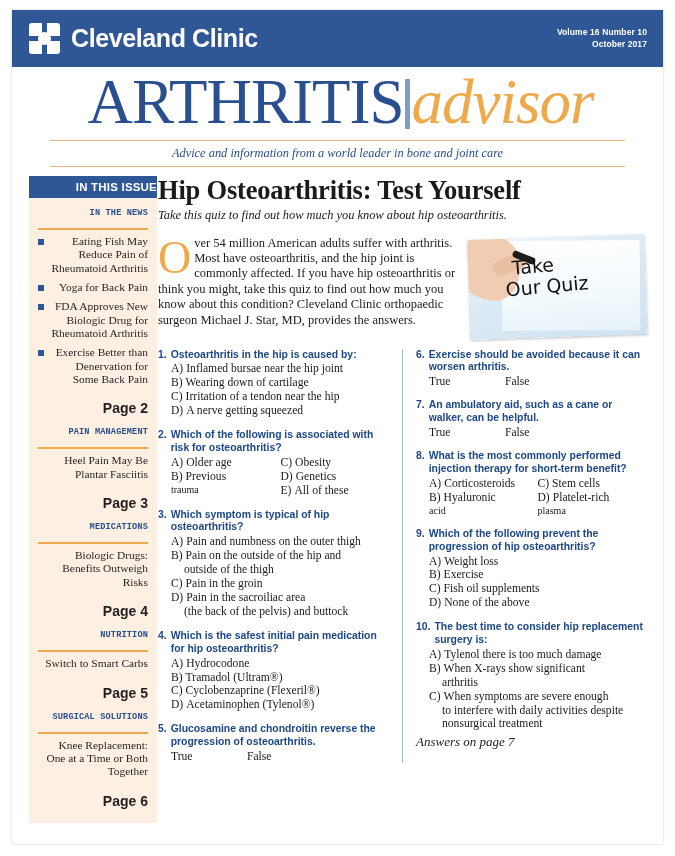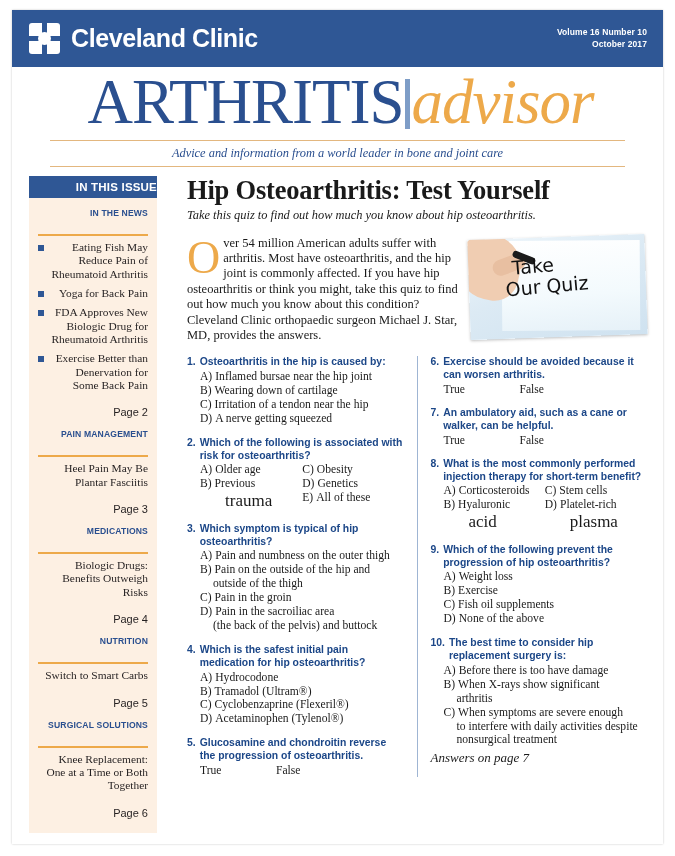--- a/index.html
+++ b/index.html
@@ -91,43 +91,43 @@
     font-size:11.5px;letter-spacing:.2px;
     padding:5px 0 5px 7px;
   }
   .sb-body{
     background:#fdf0e3;padding:10px 9px 14px 9px;
     box-sizing:border-box;
   }
   .sb-sec{margin-bottom:11px;}
   .sb-sec:last-child{margin-bottom:0;}
   .sb-sec-title{
-    font-family:Liberation Sans, sans-serif;font-weight:bold;
+    font-family:Liberation Mono, monospace;font-weight:bold;
     font-size:8.6px;color:#2a4f8f;letter-spacing:.15px;
-    padding-bottom:16px;
+    padding-bottom:10px;
   }
   .sb-sec-rule{height:2px;background:#eda94a;margin-bottom:5px;}
   .sb-bullets{margin:0;padding:0;list-style:none;}
   .sb-bullets li{
     position:relative;padding-left:12px;margin-bottom:6px;
     font-size:11.4px;line-height:1.17;color:#231f20;
   }
   .sb-bullets li:before{
     content:"";position:absolute;left:0;top:4px;
     width:6px;height:6px;background:#2f5795;
   }
   .sb-text{font-size:11.4px;line-height:1.17;color:#231f20;}
   .sb-page{
-    font-family:"Liberation Sans",sans-serif;font-weight:normal;
-    font-size:11px;color:#231f20;margin-top:14px;
+    font-family:"Liberation Sans",sans-serif;font-weight:bold;
+    font-size:14px;color:#231f20;margin-top:14px;
   }
 
   
   .main{
-    flex:1;padding:0 17px 0 30px;position:relative;
+    flex:1;padding:0 17px 0 1px;position:relative;
     box-sizing:border-box;
   }
   .headline{
     font-size:26.5px;line-height:1.06;color:#1a1a1a;
     font-family:"Liberation Serif",serif;
     margin:0 0 4px 0;letter-spacing:-.2px;
   }
   .deck{
     font-style:italic;font-size:12.4px;color:#1a1a1a;
     margin:0 0 7px 0;
@@ -196,21 +196,21 @@
     font-size:11.6px;line-height:1.2;color:#1a1a1a;
     display:flex;gap:3px;
   }
   .ans .row .ltr{flex:none;}
   .ans .cont{margin-left:13px;font-size:11.6px;line-height:1.2;}
   .twocol{display:flex;margin:1px 0 0 13px;}
   .twocol .c{width:50%;}
   .twocol .c .row{
     font-size:11.6px;line-height:1.2;display:flex;gap:3px;color:#1a1a1a;
   }
-  .twocol .c .cont{margin-left:25px;font-size:17px;line-height:1.2;}
+  .twocol .c .cont{margin-left:0;font-size:10px;line-height:1.2;}
   .tf{
     display:flex;margin:1px 0 0 13px;font-size:11.6px;color:#1a1a1a;
   }
   .tf .t{width:76px;}
   .answers{
     font-style:italic;font-size:13px;
     color:#1a1a1a;margin-top:3px;
   }
 </style>
 </head>
@@ -524,21 +524,21 @@
             </div>
 
             <div class="q">
               <div class="qtitle">
                   <span class="qnum">10.</span>
                   <span>The best time to consider hip replacement surgery is:</span>
                 </div>
               <div class="ans">
                 <div class="row">
                     <span class="ltr">A)</span>
-                    <span>Before there is too have damage</span>
+                    <span>Tylenol there is too much damage</span>
                   </div>
                 <div class="row">
                     <span class="ltr">B)</span>
                     <span>When X-rays show significant</span>
                   </div>
                 <div class="cont">arthritis</div>
                 <div class="row">
                     <span class="ltr">C)</span>
                     <span>When symptoms are severe enough</span>
                   </div>

